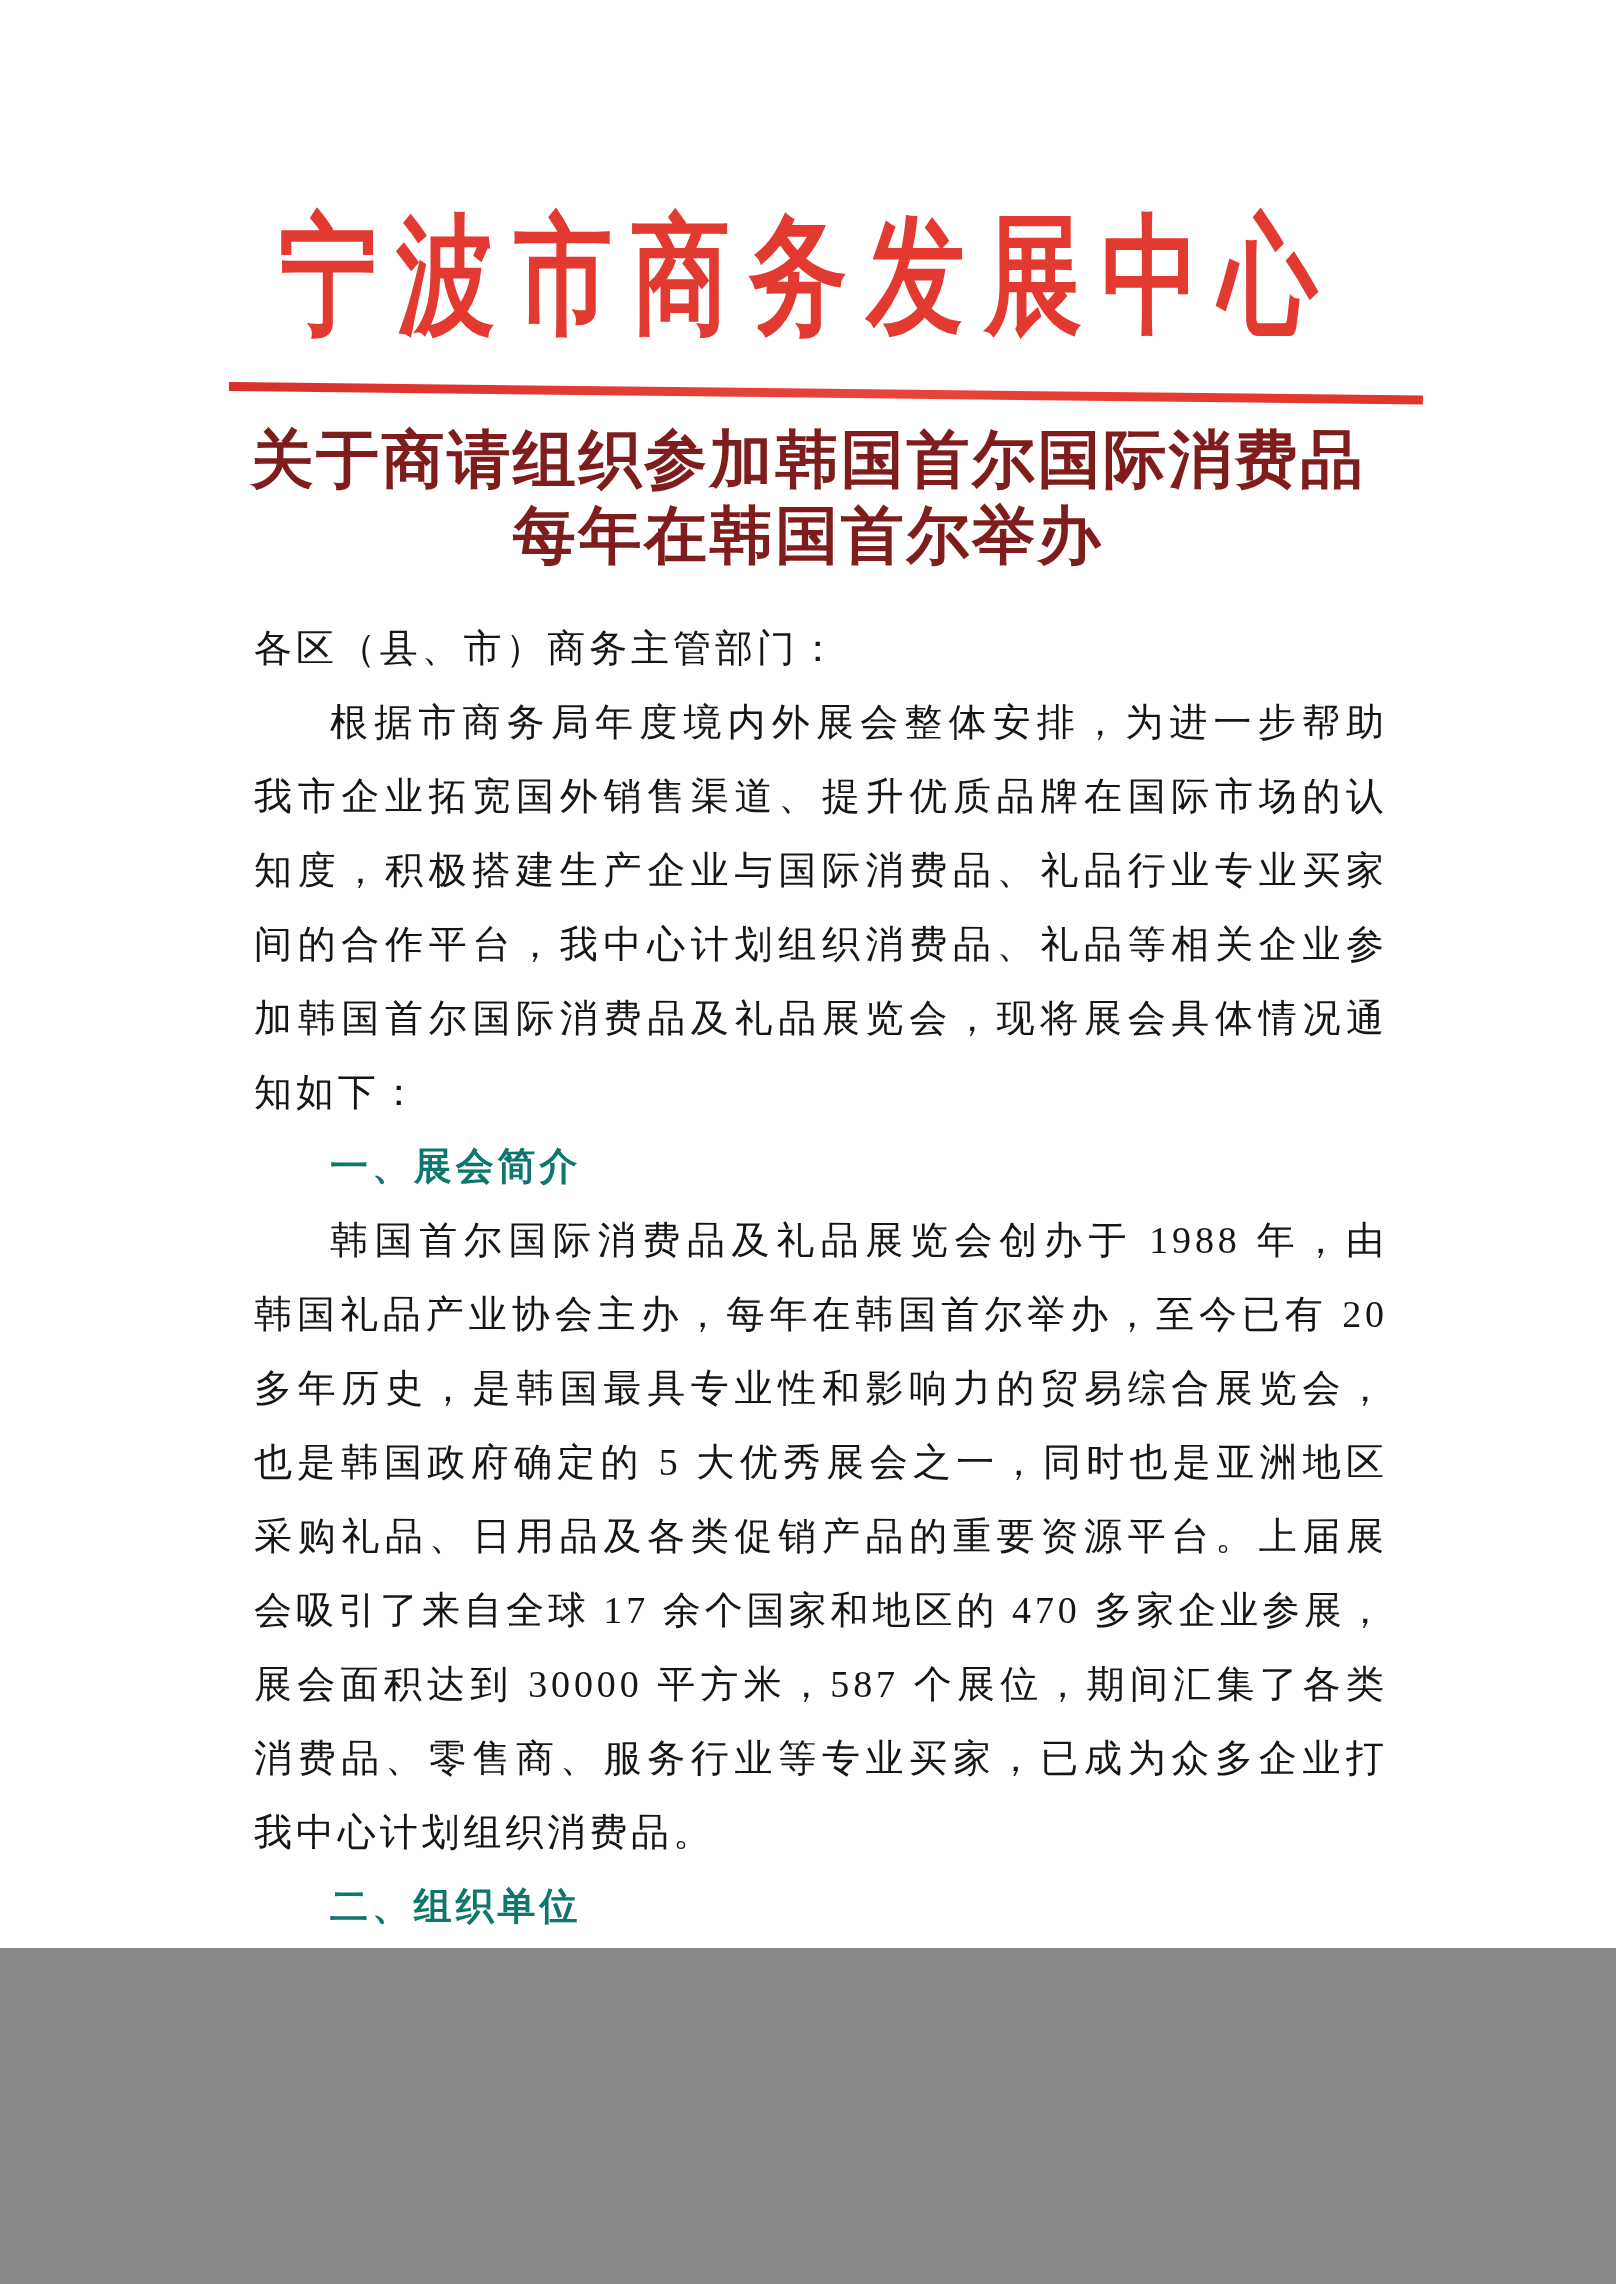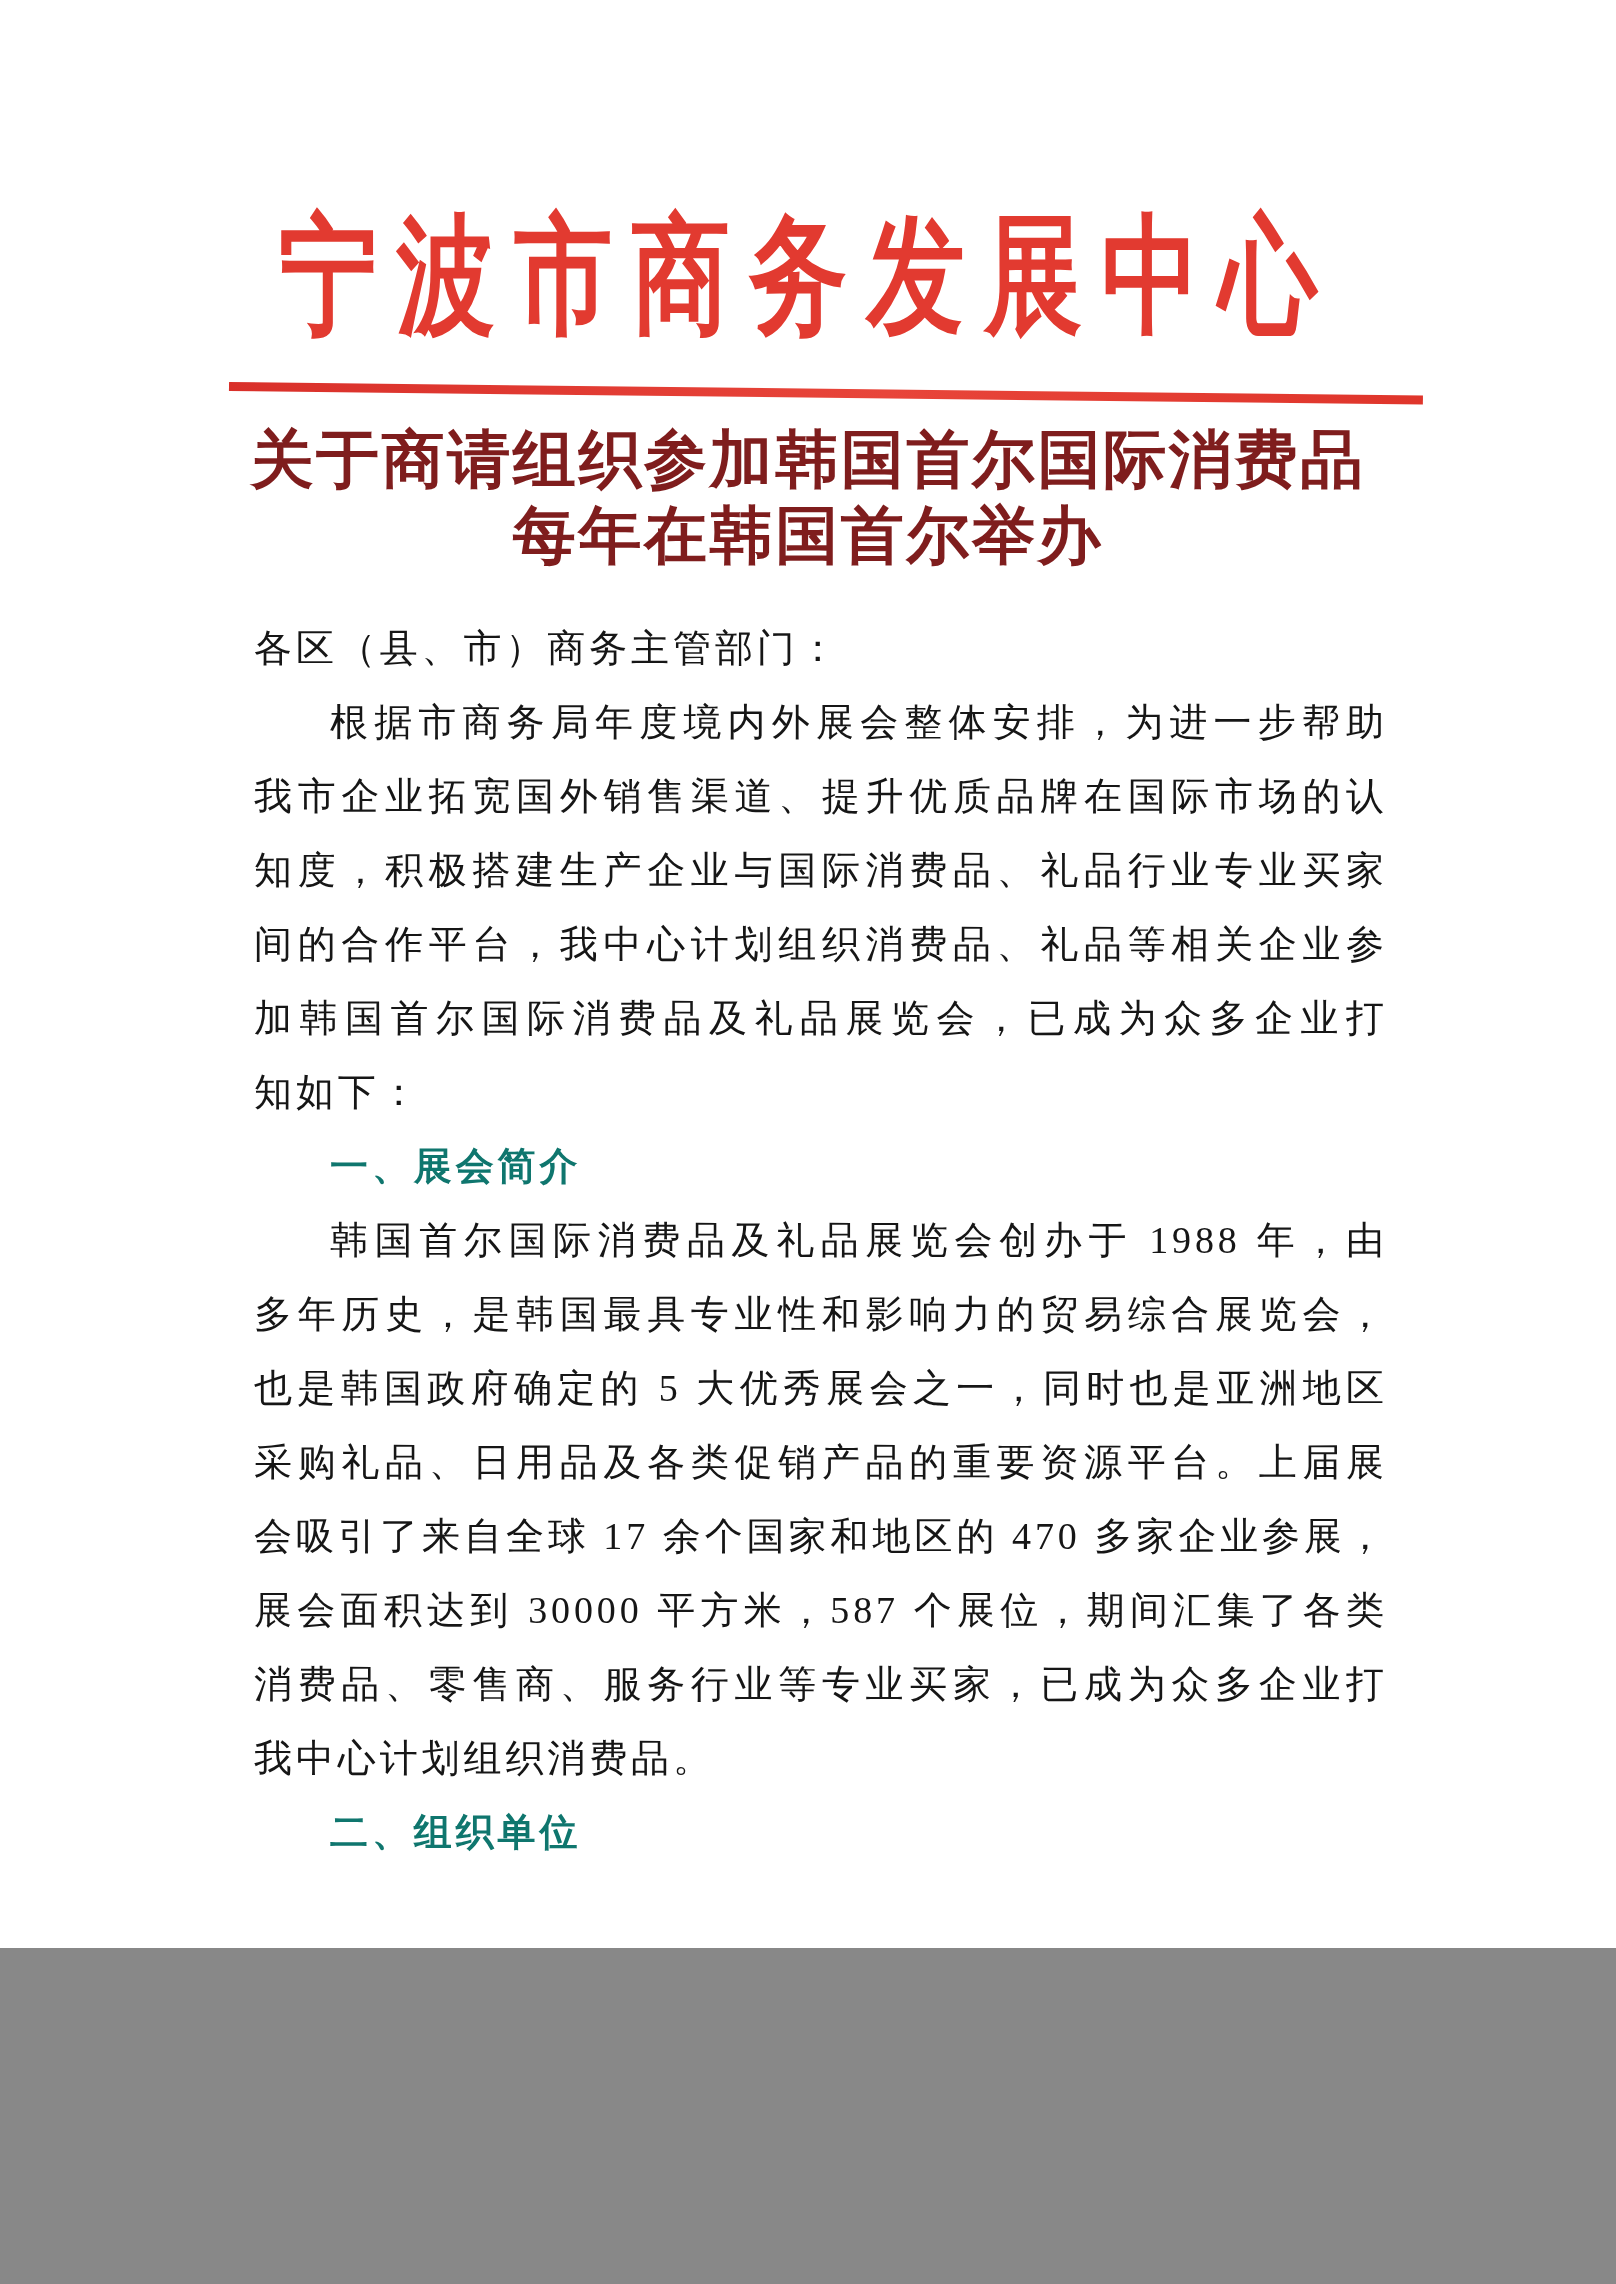--- a/index.html
+++ b/index.html
@@ -81,24 +81,25 @@
     <div>关于商请组织参加韩国首尔国际消费品</div>
     <div>每年在韩国首尔举办</div>
   </div>
 
   <div class="body-block">
     <div class="line short">各区（县、市）商务主管部门：</div>
     <div class="line indent">根据市商务局年度境内外展会整体安排，为进一步帮助</div>
     <div class="line">我市企业拓宽国外销售渠道、提升优质品牌在国际市场的认</div>
     <div class="line">知度，积极搭建生产企业与国际消费品、礼品行业专业买家</div>
     <div class="line">间的合作平台，我中心计划组织消费品、礼品等相关企业参</div>
-    <div class="line">加韩国首尔国际消费品及礼品展览会，已成为众多企业打</div>
+    <div class="line">加韩国首尔国际消费品及礼品展览会，现将展会具体情况通</div>
     <div class="line short">知如下：</div>
     <div class="line heading indent">一、展会简介</div>
     <div class="line indent">韩国首尔国际消费品及礼品展览会创办于 1988 年，由</div>
+    <div class="line">韩国礼品产业协会主办，每年在韩国首尔举办，至今已有 20</div>
     <div class="line">多年历史，是韩国最具专业性和影响力的贸易综合展览会，</div>
     <div class="line">也是韩国政府确定的 5 大优秀展会之一，同时也是亚洲地区</div>
     <div class="line">采购礼品、日用品及各类促销产品的重要资源平台。上届展</div>
     <div class="line">会吸引了来自全球 17 余个国家和地区的 470 多家企业参展，</div>
     <div class="line">展会面积达到 30000 平方米，587 个展位，期间汇集了各类</div>
     <div class="line">消费品、零售商、服务行业等专业买家，已成为众多企业打</div>
     <div class="line short">我中心计划组织消费品。</div>
     <div class="line heading indent">二、组织单位</div>
   </div>
 

